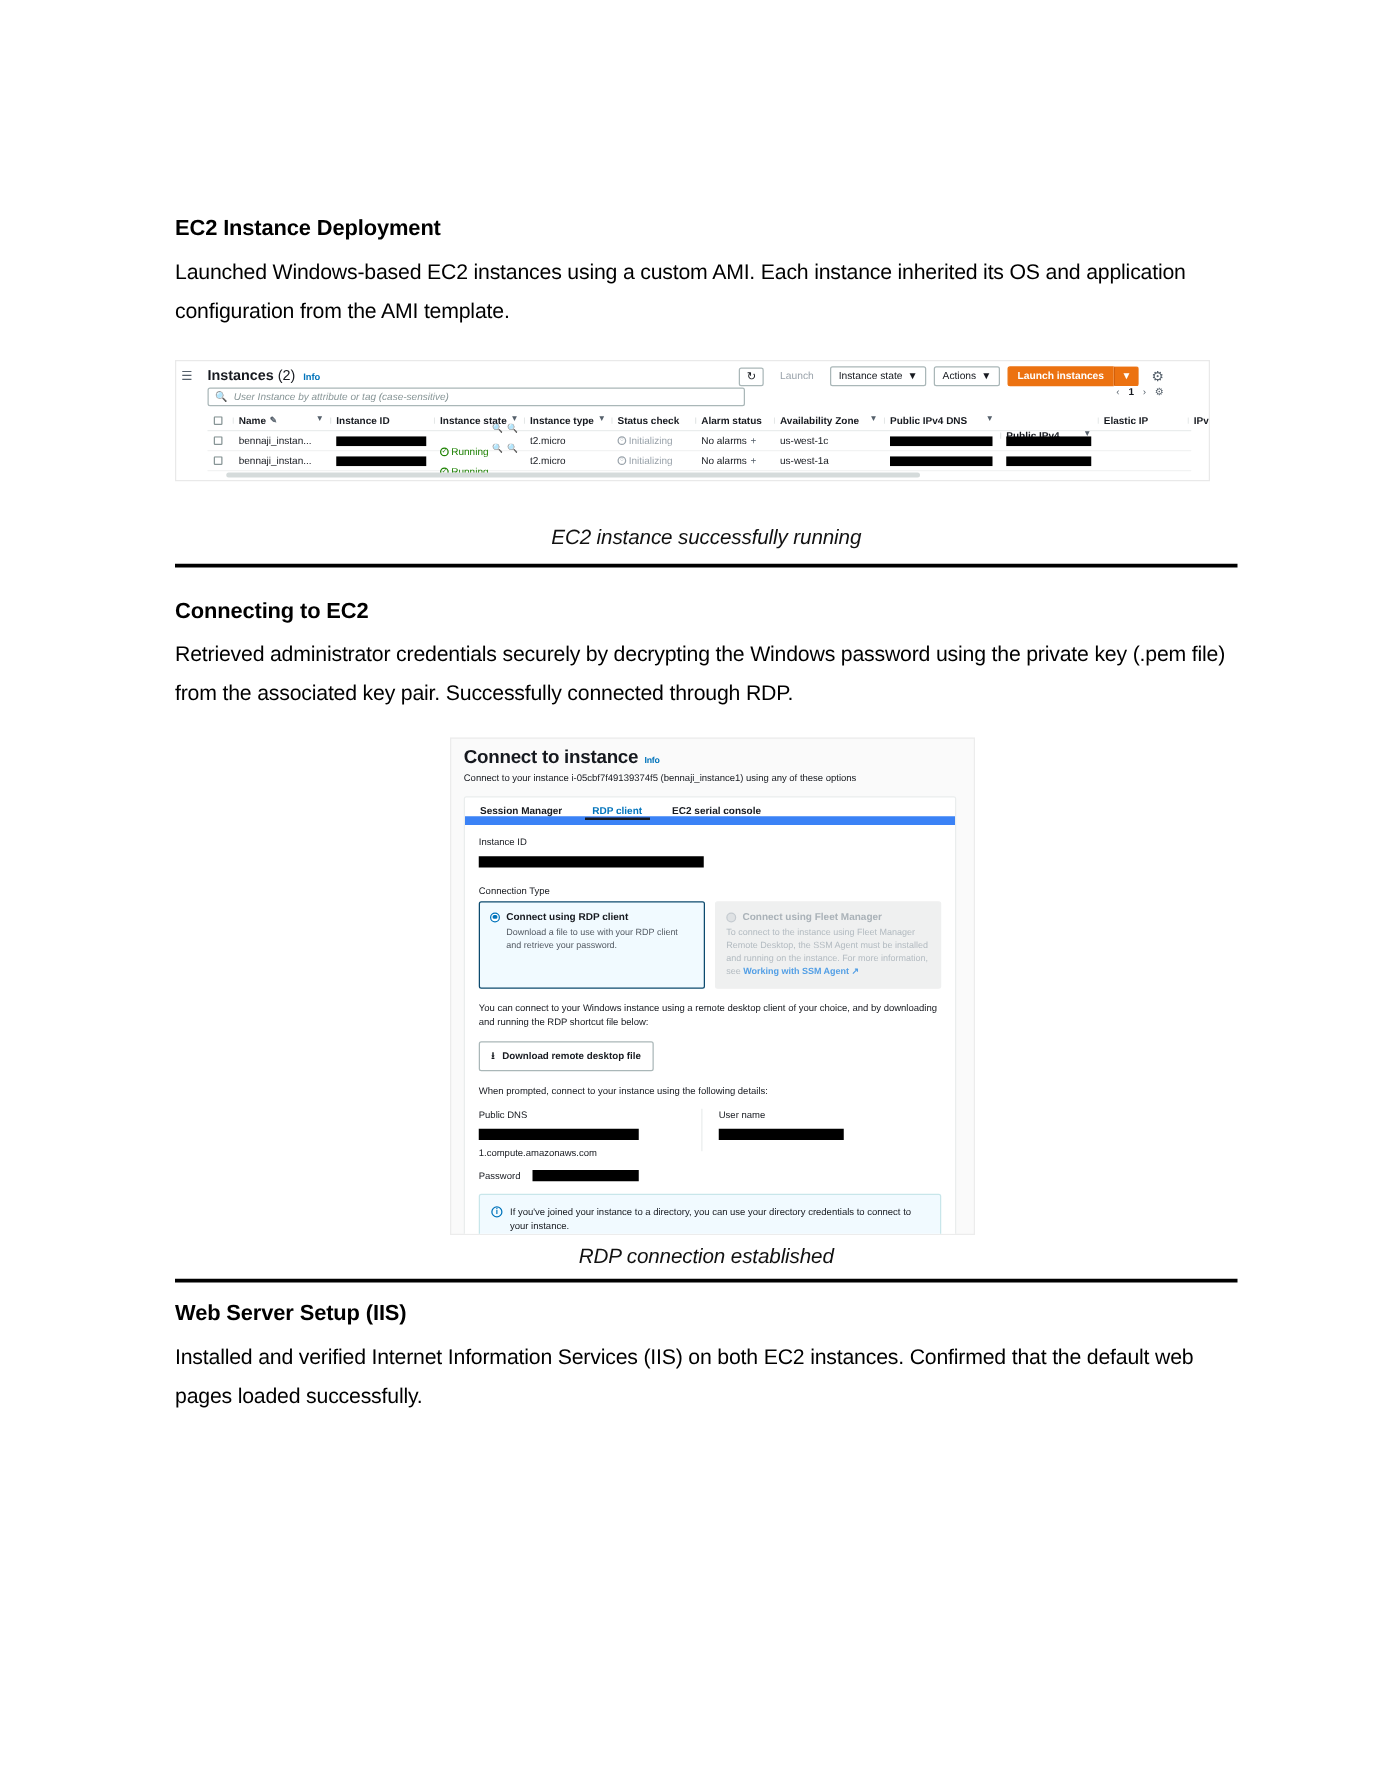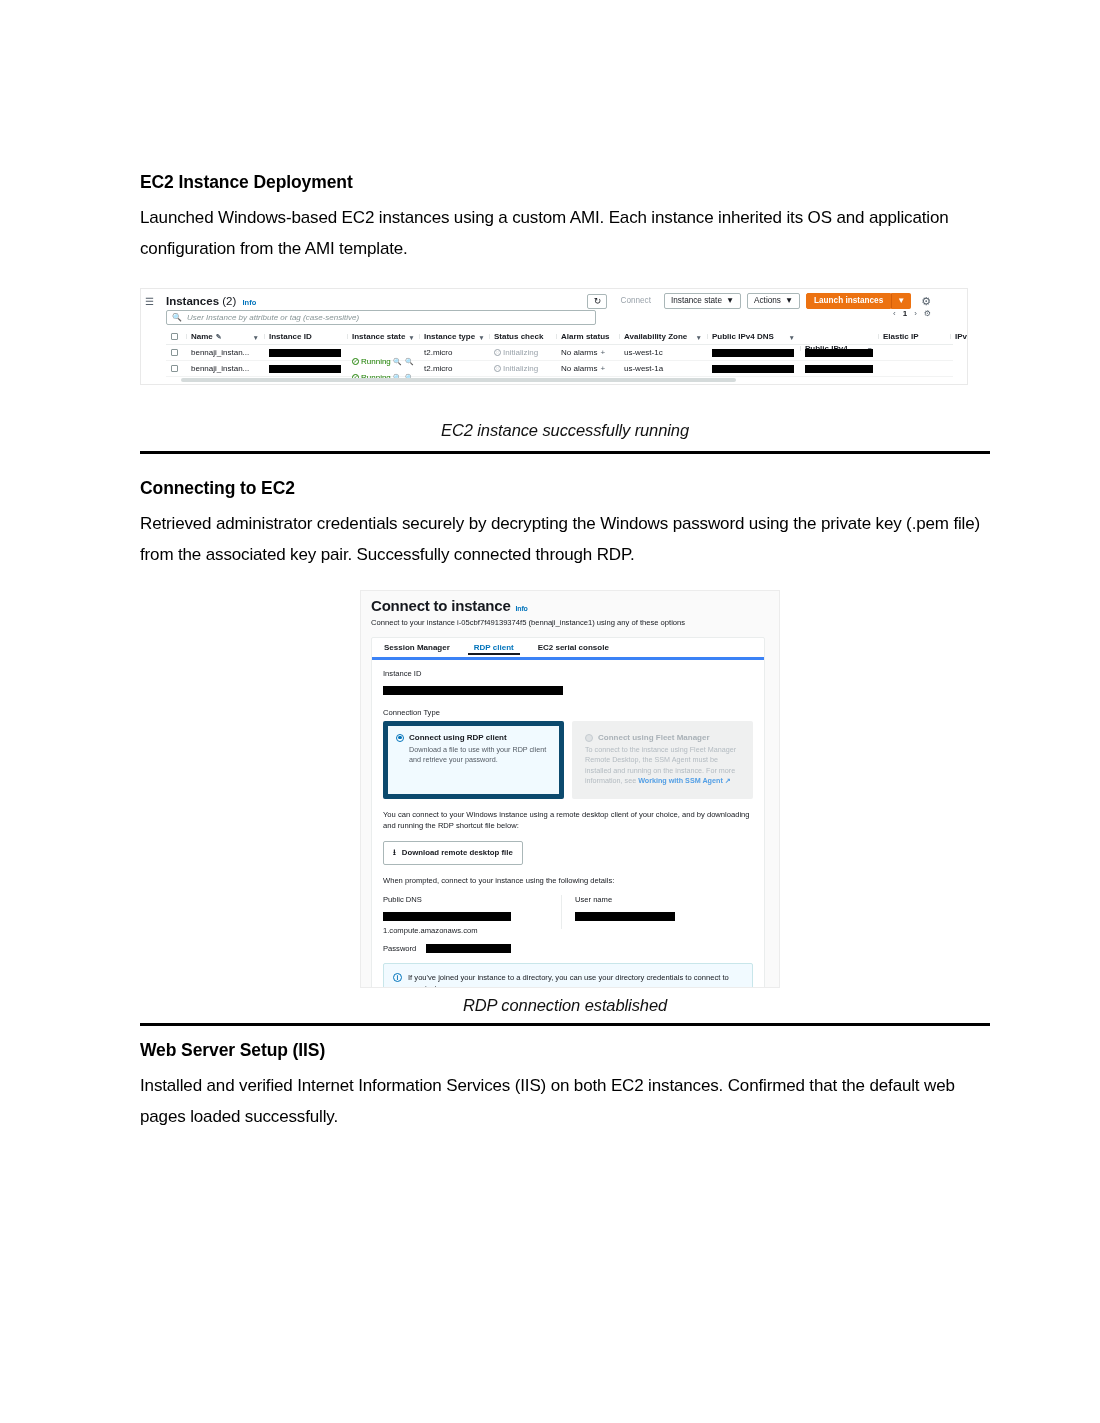--- a/index.html
+++ b/index.html
@@ -128,21 +128,21 @@
     font-size: 8px; font-style: italic; color: #879596; white-space: nowrap;
   }
   .searchbar .mag { font-size: 8px; color: #55606b; }
 
   .tbl { position: absolute; left: 5px; top: 38px; right: 0; }
   .tbl-row { display: flex; align-items: center; height: 16px; font-size: 8px; color: #16191f; }
   .tbl-head {
     height: 16px; border-bottom: 1px solid #eaeded; font-weight: bold; color: #16191f;
   }
   .tbl-body-row { border-bottom: 1px solid #f2f3f3; }
-  .cell { display: flex; align-items: flex-end; gap: 3px; padding: 0 5px; overflow: hidden; white-space: nowrap; flex: none; position: relative; }
+  .cell { display: flex; align-items: flex-start; gap: 3px; padding: 0 5px; overflow: hidden; white-space: nowrap; flex: none; position: relative; }
   .cell.sep::before {
     content: ""; position: absolute; left: 0; top: 2px; bottom: 2px; width: 1px; background: #e4e7e7;
   }
   .cbx { width: 7px; height: 7px; border: 1px solid #879596; border-radius: 1px; background: #fff; }
   .sortico { font-size: 7px; color: #55606b; }
   .filtico { font-size: 6.5px; color: #55606b; }
   .redact { background: #000; height: 8px; border-radius: 0; display: inline-block; }
   .run-ok { color: #1d8102; display: inline-flex; align-items: center; gap: 2px; margin-top: 18px; }
   .run-ok .ring {
     width: 7px; height: 7px; border: 1px solid #1d8102; border-radius: 50%;
@@ -167,38 +167,38 @@
   }
   #rdp-shot .inner { position: absolute; left: 10px; top: 6px; right: 14px; bottom: 0; }
   .cti-title { font-size: 15px; font-weight: bold; color: #16191f; letter-spacing: -0.2px; display: flex; align-items: baseline; gap: 5px; }
   .cti-title .info { font-size: 7px; color: #0073bb; font-weight: bold; }
   .cti-sub { font-size: 7.6px; color: #16191f; margin-top: 4px; }
 
   .card {
     margin-top: 10px; background: #fff; border: 1px solid #eaeded; border-radius: 2px;
     position: relative;
   }
-  .tabs { display: flex; align-items: center; border-bottom: 3px solid #3b82f6; height: 22px; }
+  .tabs { display: flex; align-items: flex-end; border-bottom: 7px solid #3b82f6; height: 22px; }
   .tab {
     font-size: 8px; font-weight: bold; color: #16191f; padding: 0 12px;
     display: flex; align-items: center; position: relative;
   }
   .tab + .tab::before { content: ""; position: absolute; left: 0; top: 5px; bottom: 5px; width: 1px; background: #e4e7e7; }
   .tab.active { color: #0073bb; }
   .tab.active::after {
     content: ""; position: absolute; left: 6px; right: 6px; bottom: -3px; height: 2px; background: #16191f;
   }
 
   .card-body { padding: 9px 11px 10px 11px; }
   .fld-label { font-size: 7.6px; color: #16191f; margin-bottom: 3px; }
   .sec-label { font-size: 7.6px; color: #16191f; margin: 9px 0 4px 0; }
 
   .opt-row { display: flex; gap: 8px; align-items: stretch; }
   .opt {
-    flex: 1; border: 5px solid #0c4a6e; background: #f1faff; border-radius: 2px;
+    flex: 1; border: 1px solid #0c4a6e; background: #f1faff; border-radius: 2px;
     padding: 7px 8px;
   }
   .opt.disabled { background: #eff0f0; border-color: #eff0f0; }
   .opt-head { display: flex; align-items: center; gap: 5px; font-size: 8px; font-weight: bold; color: #16191f; }
   .opt.disabled .opt-head { color: #aab2b8; }
   .radio {
     width: 8px; height: 8px; border-radius: 50%; border: 1px solid #0073bb;
     background: #fff; display: inline-flex; align-items: center; justify-content: center; flex: none;
   }
   .radio::after { content: ""; width: 3.5px; height: 3.5px; border-radius: 50%; background: #0073bb; }
@@ -249,21 +249,21 @@
     <div class="panel">
 
       <div class="inst-title">
         <span>Instances</span>
         <span class="count">(2)</span>
         <span class="info">Info</span>
       </div>
 
       <div class="toolbar">
         <div class="tb-icon-btn">↻</div>
-        <div class="tb-btn ghost">Connect</div>
+        <div class="tb-btn ghost">Launch</div>
         <div class="tb-btn">
           <span>Instance state</span>
           <span>▼</span>
         </div>
         <div class="tb-btn">
           <span>Actions</span>
           <span>▼</span>
         </div>
         <div style="display:flex;align-items:stretch;">
           <div class="tb-btn primary">Launch instances</div>

